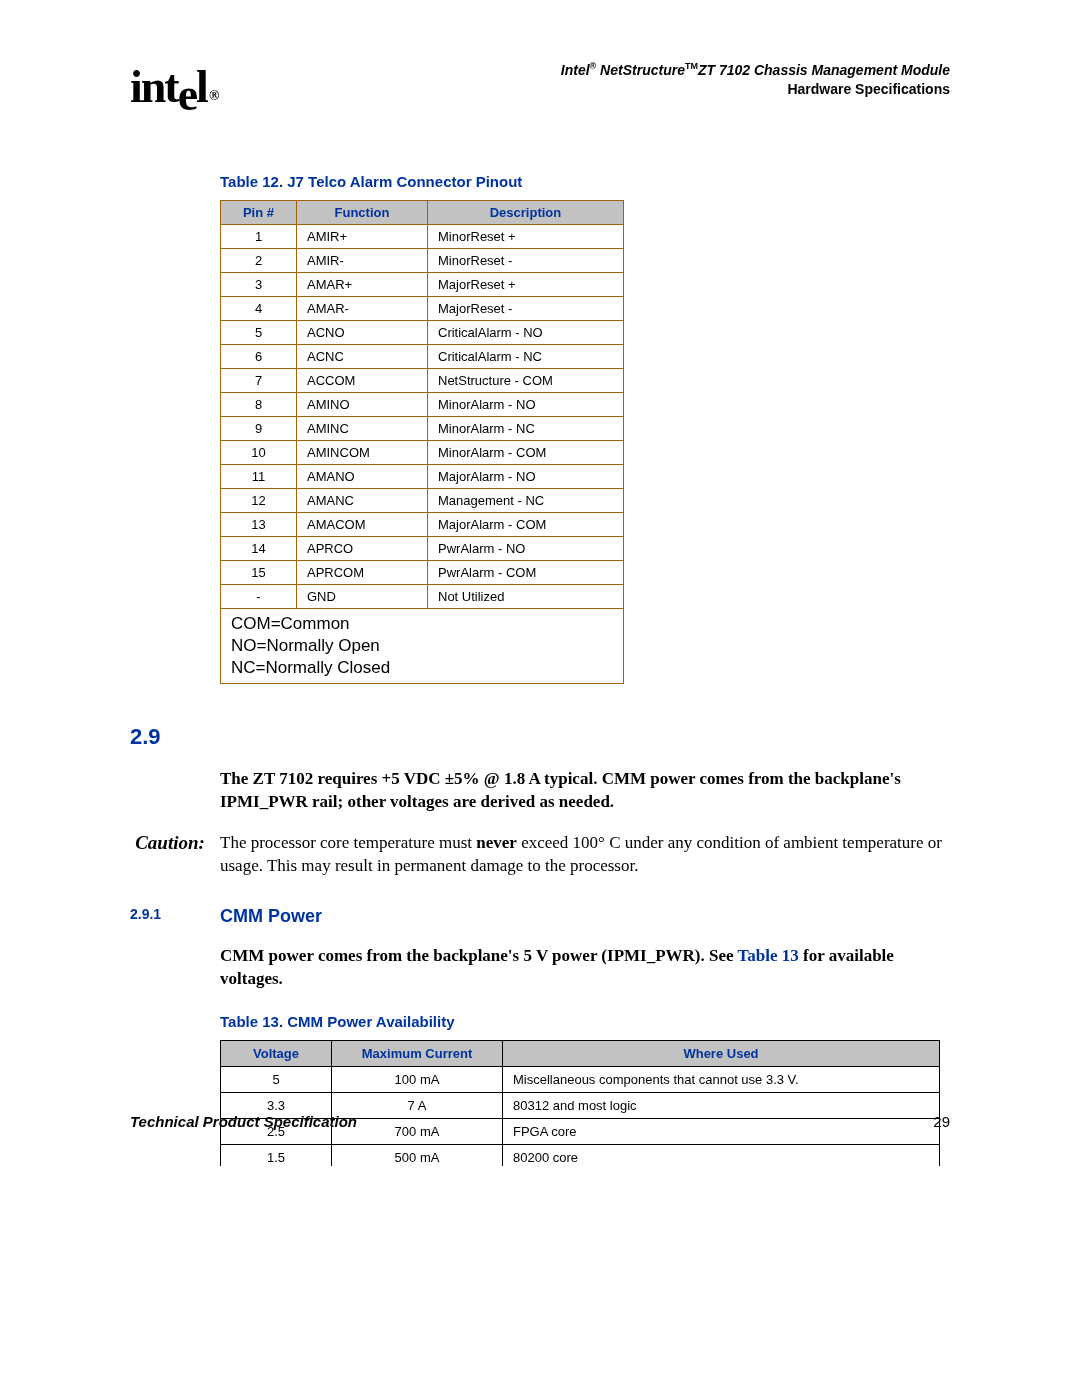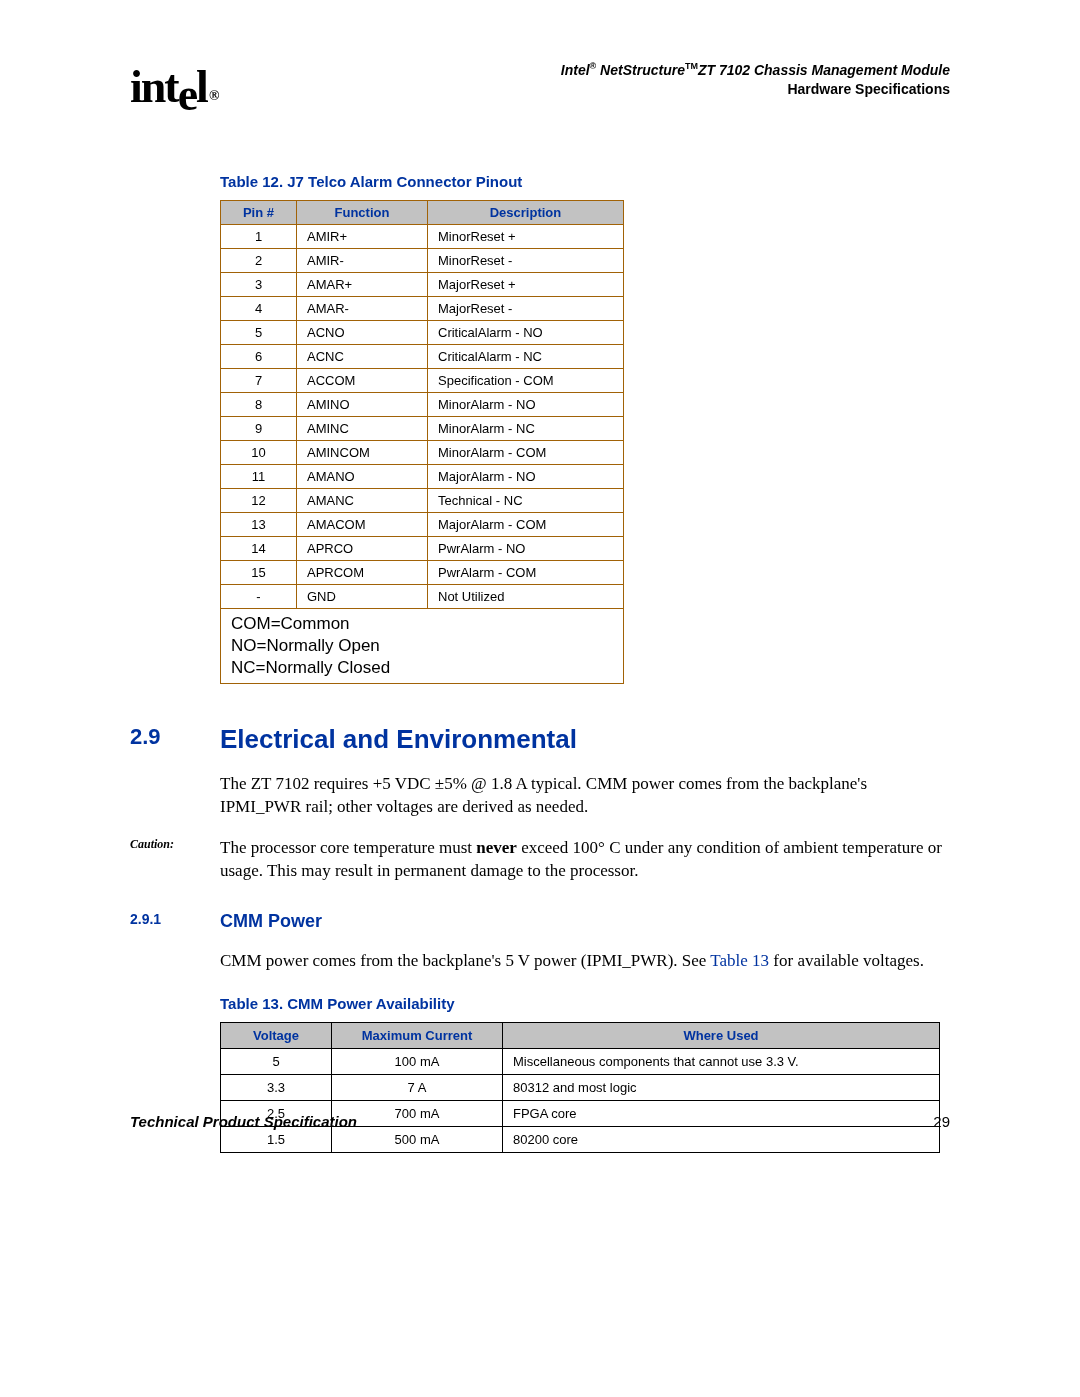--- a/index.html
+++ b/index.html
@@ -95,33 +95,34 @@
     font-size: 26px;
   }
   .sub-num { font-size: 14px; }
   .sub-title { font-size: 18px; }
 
   .body-text {
     margin: 18px 0 0 90px;
     font-family: "Times New Roman", serif;
     font-size: 17px;
     line-height: 1.35;
+    font-weight: bold;
   }
   .caution-row {
     display: flex;
     margin-top: 18px;
   }
   .caution-label {
     width: 90px;
-    text-align: left;
+    text-align: center;
     padding-right: 10px;
     font-family: "Times New Roman", serif;
     font-style: italic;
     font-weight: bold;
-    font-size: 12px;
+    font-size: 19px;
     flex-shrink: 0;
     box-sizing: border-box;
   }
   .caution-body {
     font-family: "Times New Roman", serif;
     font-size: 17px;
     line-height: 1.35;
   }
   .linkish { color: #0033a0; }
 
@@ -207,21 +208,21 @@
           <td class="desc">CriticalAlarm - NO</td>
         </tr>
         <tr>
           <td class="pin">6</td>
           <td class="func">ACNC</td>
           <td class="desc">CriticalAlarm - NC</td>
         </tr>
         <tr>
           <td class="pin">7</td>
           <td class="func">ACCOM</td>
-          <td class="desc">Specification - COM</td>
+          <td class="desc">NetStructure - COM</td>
         </tr>
         <tr>
           <td class="pin">8</td>
           <td class="func">AMINO</td>
           <td class="desc">MinorAlarm - NO</td>
         </tr>
         <tr>
           <td class="pin">9</td>
           <td class="func">AMINC</td>
           <td class="desc">MinorAlarm - NC</td>
@@ -232,21 +233,21 @@
           <td class="desc">MinorAlarm - COM</td>
         </tr>
         <tr>
           <td class="pin">11</td>
           <td class="func">AMANO</td>
           <td class="desc">MajorAlarm - NO</td>
         </tr>
         <tr>
           <td class="pin">12</td>
           <td class="func">AMANC</td>
-          <td class="desc">Technical - NC</td>
+          <td class="desc">Management - NC</td>
         </tr>
         <tr>
           <td class="pin">13</td>
           <td class="func">AMACOM</td>
           <td class="desc">MajorAlarm - COM</td>
         </tr>
         <tr>
           <td class="pin">14</td>
           <td class="func">APRCO</td>
           <td class="desc">PwrAlarm - NO</td>
@@ -264,21 +265,20 @@
       </tbody>
     <tbody>
       <tr>
           <td colspan="3" class="legend" id="t12legend">COM=Common<br>NO=Normally Open<br>NC=Normally Closed</td>
         </tr>
     </tbody>
   </table>
 
   <div class="section-row">
     <div class="section-num">2.9</div>
-    <div class="section-title">Electrical and Environmental</div>
   </div>
   <div class="body-text">The ZT 7102 requires +5 VDC ±5% @ 1.8 A typical. CMM power comes from the backplane's IPMI_PWR rail; other voltages are derived as needed.</div>
 
   <div class="caution-row">
     <div class="caution-label">Caution:</div>
     <div class="caution-body">
       <span>The processor core temperature must </span><b>never</b><span> exceed 100° C under any condition of ambient temperature or usage. This may result in permanent damage to the processor.</span>
     </div>
   </div>
 

